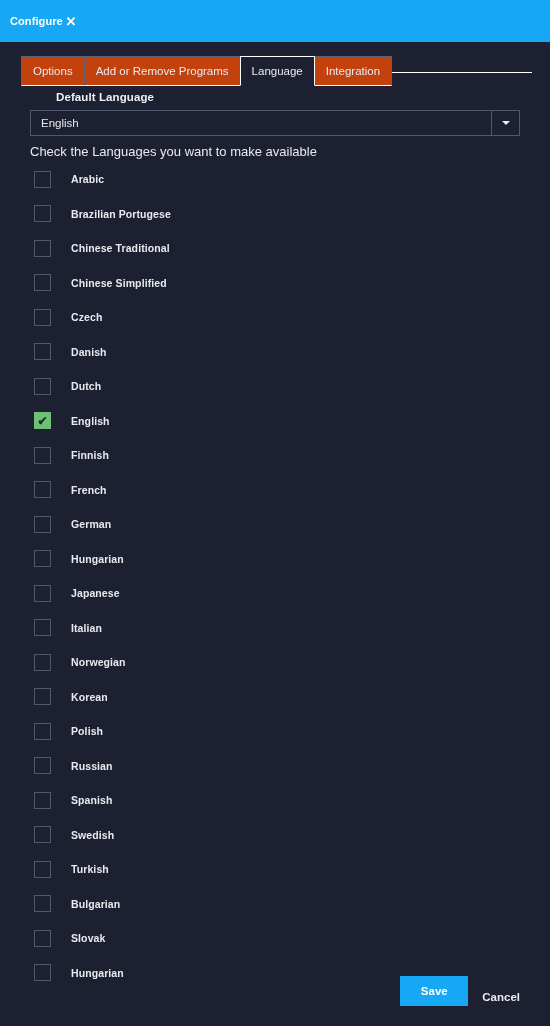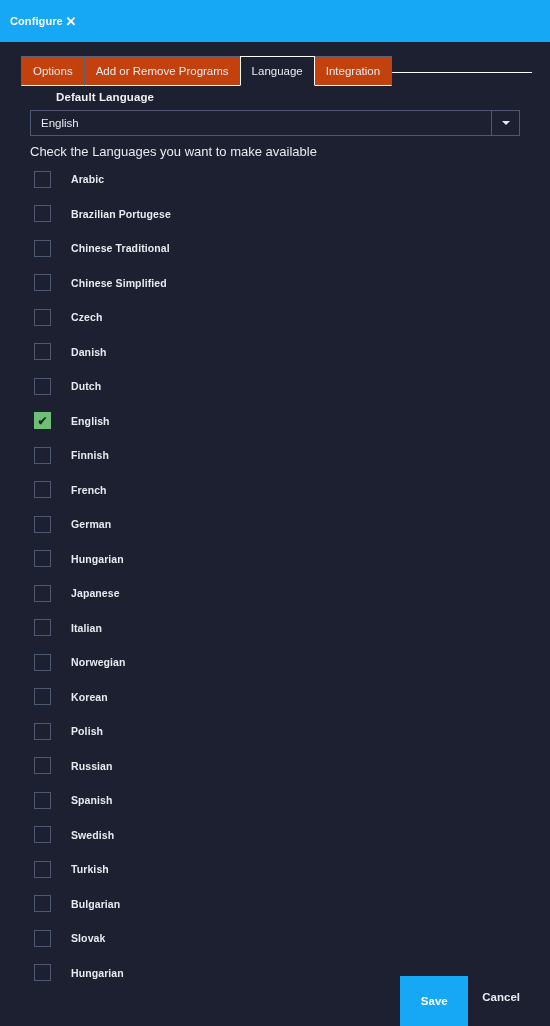--- a/index.html
+++ b/index.html
@@ -191,21 +191,21 @@
     bottom: 0;
     height: 58px;
     display: flex;
     align-items: flex-start;
     justify-content: flex-end;
     padding-right: 16px;
     padding-top: 8px;
   }
   .btn-save {
     width: 68px;
-    height: 50px;
+    height: 30px;
     background: #16a7f5;
     color: #ffffff;
     border: none;
     font-family: "Liberation Sans", sans-serif;
     font-size: 11.5px;
     font-weight: bold;
     cursor: pointer;
     display: flex;
     align-items: center;
     justify-content: center;

